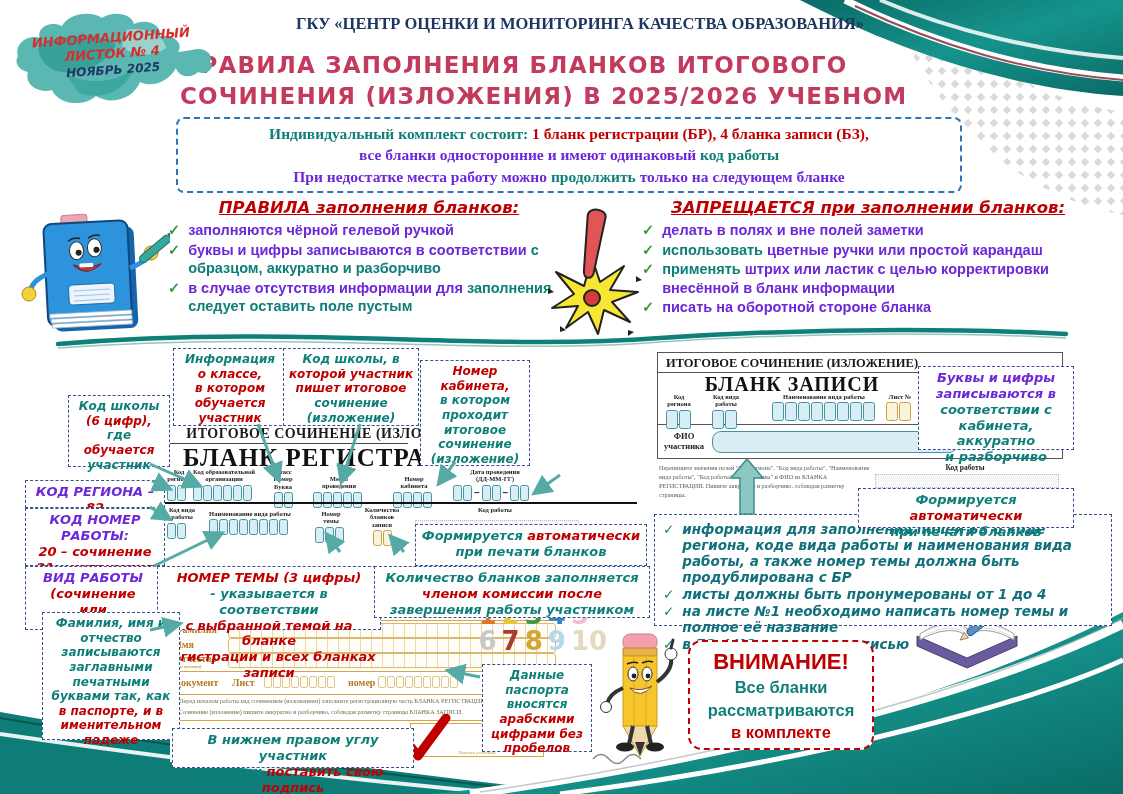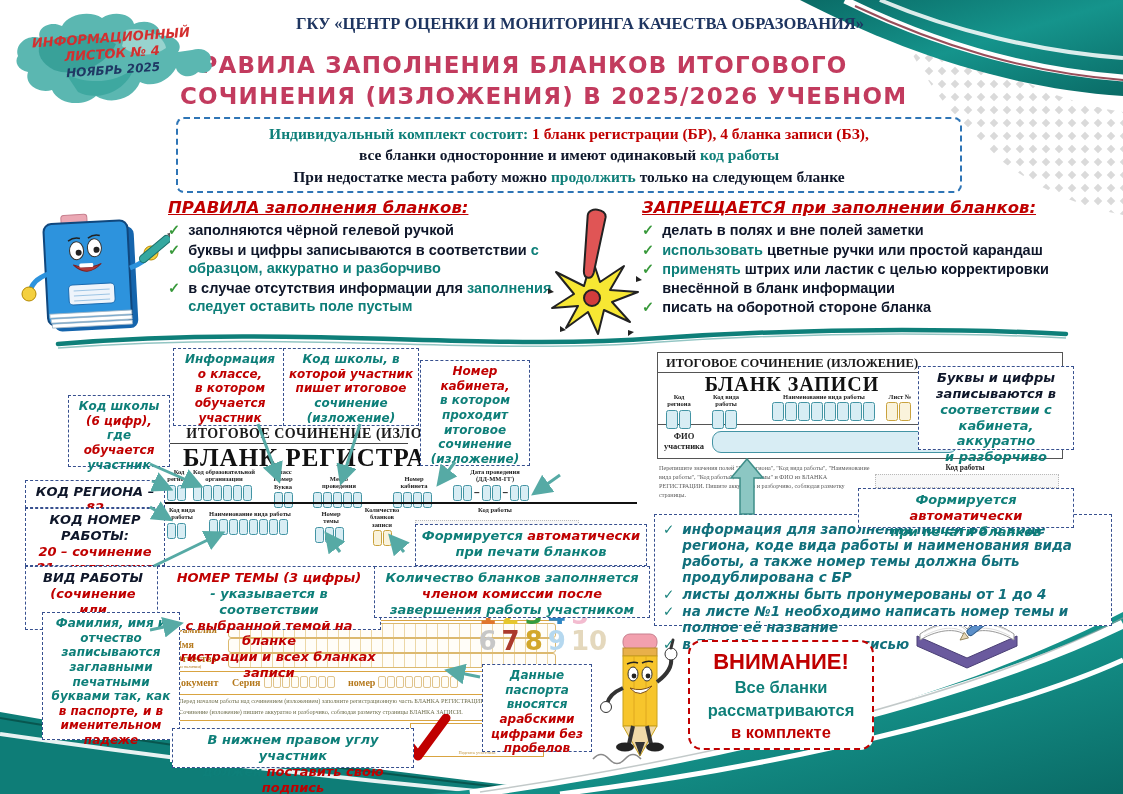--- a/index.html
+++ b/index.html
@@ -1,32 +1,32 @@
 <!DOCTYPE html>
 <html><head>
 <meta charset="utf-8">
 <style>
   html,body{margin:0;padding:0;background:#888;}
   .page{position:relative;width:1123px;height:794px;background:#fff;overflow:hidden;
         font-family:"Liberation Sans",sans-serif;margin:0 auto;}
   .decor,.arrows{position:absolute;left:0;top:0;pointer-events:none;}
   .decor{z-index:0;} .arrows{z-index:7;}
-  .c-navy{color:#0f172a}.c-teal{color:#0e7f79}.c-red{color:#c00000}.c-teal2{color:#11707c}
+  .c-navy{color:#6d28d9}.c-teal{color:#0e7f79}.c-red{color:#c00000}.c-teal2{color:#11707c}
   .badge{position:absolute;left:6px;top:4px;width:212px;height:120px;z-index:3;}
   .badge-text{position:absolute;left:0;top:26px;width:100%;text-align:center;
       transform:rotate(-4deg);font:italic bold 13px "DejaVu Sans",sans-serif;line-height:1.25;}
   .org-title{position:absolute;left:240px;top:14px;width:680px;text-align:center;z-index:2;
       font:bold 16.5px "Liberation Serif",serif;color:#1e3560;}
   .main-title{position:absolute;left:180px;top:50px;width:790px;z-index:2;
       font:bold 23px "DejaVu Sans",sans-serif;color:#c23b5e;letter-spacing:1.2px;line-height:1.34;}
   .kit-note{position:absolute;left:176px;top:117px;width:770px;z-index:2;background:#fff;
       border:2px dashed #2e75b6;border-radius:8px;padding:4px 6px;text-align:center;
       font:bold 15.5px "Liberation Serif",serif;line-height:1.38;}
   .sec-head{font:italic bold 16.5px "DejaVu Sans",sans-serif;color:#c00000;
-      text-decoration:underline;margin-bottom:4px;}
+      text-decoration:underline;text-align:center;margin-bottom:4px;}
   .checklist{ text-align:left;}
   .check-item{display:flex;gap:8px;margin:1px 0;font:bold 14.5px "Liberation Sans",sans-serif;
       color:#1f3864;line-height:1.28;}
   .check{flex:0 0 auto;font-weight:bold;}
   .rules-block .check,.proh-block .check{color:#38993b;}
   .rules-block{position:absolute;left:168px;top:198px;width:402px;z-index:2;}
   .proh-block{position:absolute;left:642px;top:198px;width:452px;z-index:2;}
   .callout{position:absolute;background:#fff;border:1.5px dashed #37508f;text-align:center;
       font:italic bold 12px "DejaVu Sans",sans-serif;line-height:1.22;padding:3px 4px;z-index:6;}
   .callout .rline{display:block;}
@@ -343,21 +343,21 @@
     <div class="det-label" style="left:4px;top:20px">Фамилия</div>
     <div class="strip" style="left:58px;top:19px;width:326px"></div>
     <div class="det-label" style="left:4px;top:35px">Имя</div>
     <div class="strip" style="left:58px;top:34px;width:326px"></div>
     <div class="det-label" style="left:4px;top:49px">
       <span>Отчество</span><span class="det-note">(при наличии)</span>
     </div>
     <div class="strip" style="left:58px;top:49px;width:326px"></div>
     <div class="gold-line" style="left:0;top:67px;width:390px"></div>
     <div class="det-label" style="left:4px;top:73px">Документ</div>
-    <div class="det-label" style="left:62px;top:73px">Серия</div>
+    <div class="det-label" style="left:62px;top:73px">Лист</div>
     <div class="cells-s" style="left:94px;top:72px">
         <span class="cell"></span>
         <span class="cell"></span>
         <span class="cell"></span>
         <span class="cell"></span>
         <span class="cell"></span>
         <span class="cell"></span>
         <span class="cell"></span>
         <span class="cell"></span>
       </div>

